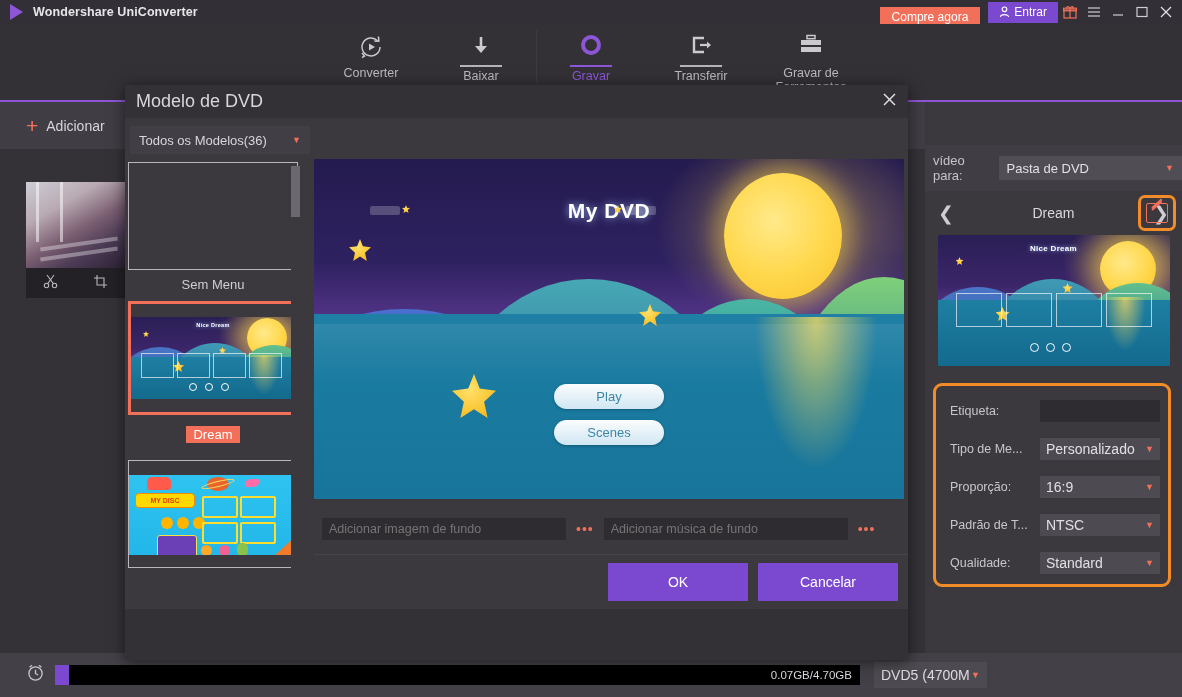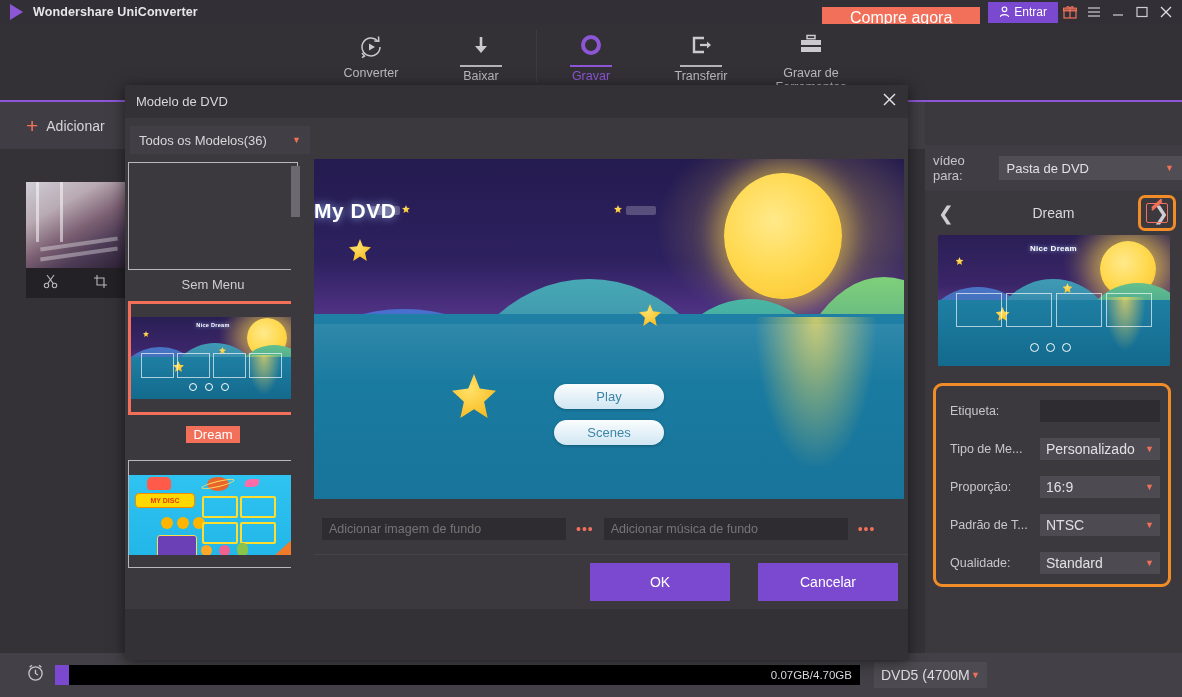--- a/index.html
+++ b/index.html
@@ -22,22 +22,22 @@
     border-left: 13px solid #8d56d6;
     border-top: 8px solid transparent;
     border-bottom: 8px solid transparent;
   }
   .app-title {
     color: #e7e5ea; font-size: 12.5px; font-weight: bold;
     margin-left: 10px; letter-spacing: .1px;
   }
   .tb-right { margin-left: auto; display: flex; align-items: center; height: 24px; }
   .buy-btn {
-    background: #f2705a; color: #fff; font-size: 16px;
-    padding: 3px 28px; border: none; cursor: pointer; line-height: 15px; margin-top: 11px;
+    background: #f2705a; color: #fff; font-size: 12px;
+    padding: 3px 12px; border: none; cursor: pointer; line-height: 15px; margin-top: 11px;
   }
   .login-btn {
     background: #7b49cf; color: #fff; font-size: 12px;
     padding: 3px 11px; border: none; margin-left: 8px; cursor: pointer;
     display: flex; align-items: center; gap: 4px; line-height: 15px;
   }
   .tb-icon {
     width: 24px; height: 24px; display: flex; align-items: center; justify-content: center;
     color: #cfcdd2; font-size: 14px; cursor: pointer;
   }
@@ -198,21 +198,21 @@
   }
   .disc-select span { color: #dedce1; font-size: 14px; }
   .disc-select .caret { margin-left: auto; color: #f2705a; font-size: 9px; }
 
   
   .modal {
     position: absolute; left: 125px; top: 85px; width: 783px; height: 575px;
     background: #333136; box-shadow: 0 2px 14px rgba(0,0,0,.55);
   }
   .modal-head { height: 33px; display: flex; align-items: center; background: #333136; }
-  .modal-title { color: #d8d6db; font-size: 13px; margin-left: 11px; }
+  .modal-title { color: #d8d6db; font-size: 18px; margin-left: 11px; }
   .modal-close { margin-left: auto; margin-right: 11px; color: #e2e0e5; font-size: 16px; cursor: pointer; }
   .modal-body { position: absolute; left:0; top:33px; width: 783px; height: 491px; background: #3b393e; }
 
   .tmpl-list { position: absolute; left: 0; top: 0; width: 179px; height: 491px; }
   .tmpl-filter {
     margin: 8px 0 0 5px; width: 180px; height: 28px; background: #413f45;
     display: flex; align-items: center; padding: 0 9px; cursor: pointer;
   }
   .tmpl-filter span { color: #d8d6db; font-size: 13px; }
   .tmpl-filter .caret { margin-left: auto; color: #f2705a; font-size: 9px; }
@@ -235,21 +235,21 @@
   .disc-hole { width: 8px; height: 8px; border-radius: 50%; background: #8d8b90; }
   .scrollbar-track { position: absolute; right: 4px; top: 48px; width: 9px; height: 440px; background: #3b393e; }
   .scrollbar-thumb { position: absolute; right: 4px; top: 48px; width: 9px; height: 51px; background: #6b6970; }
 
   
   .preview-wrap { position: absolute; left: 189px; top: 0; width: 594px; height: 491px; background:#3b393e; }
   .preview-stage {
     position: absolute; left: 0; top: 41px; width: 590px; height: 340px; overflow: hidden;
   }
   .dvd-title {
-    position: absolute; left: 0; right: 0; top: 40px; 
+    position: absolute; left: 0; right: 0; top: 40px; text-align: center;
     color: #fff; font-size: 21px; font-weight: bold; letter-spacing: .5px;
     text-shadow: 0 0 8px rgba(160,200,255,.85);
   }
   .menu-btn {
     position: absolute; left: 50%; transform: translateX(-50%);
     width: 110px; height: 25px; border-radius: 13px;
     background: linear-gradient(180deg, rgba(255,255,255,.98) 0%, rgba(224,240,250,.92) 100%);
     display: flex; align-items: center; justify-content: center;
     color: #3b86a8; font-size: 13px; cursor: pointer;
     box-shadow: 0 1px 3px rgba(0,0,0,.25);
@@ -259,21 +259,21 @@
     border-radius: 2px;
   }
   .bg-row { position: absolute; left: 0; top: 390px; width: 594px; height: 42px; display: flex; align-items: center; }
   .bg-input {
     height: 22px; background: #2e2c31; border: none; color: #9b999e; font-size: 12.5px;
     padding: 0 7px; font-family: "Liberation Sans", sans-serif;
   }
   .dots-btn { color: #f2705a; font-size: 14px; letter-spacing: 1px; margin: 0 10px; cursor: pointer; }
   .modal-foot {
     position: absolute; left: 189px; top: 436px; width: 594px; height: 55px;
-    display: flex; align-items: center; justify-content: flex-end; padding-right: 10px; gap: 28px;
+    display: flex; align-items: center; justify-content: flex-end; padding-right: 10px; gap: 10px;
   }
   .foot-btn {
     width: 140px; height: 38px; background: #7b49cf; color: #fff; border: none;
     font-size: 14px; cursor: pointer; font-family: "Liberation Sans", sans-serif;
   }
   .sep-line { position:absolute; left: 189px; top: 436px; width: 594px; height:1px; background:#46444a; }
 </style>
 </head>
 <body>
 

